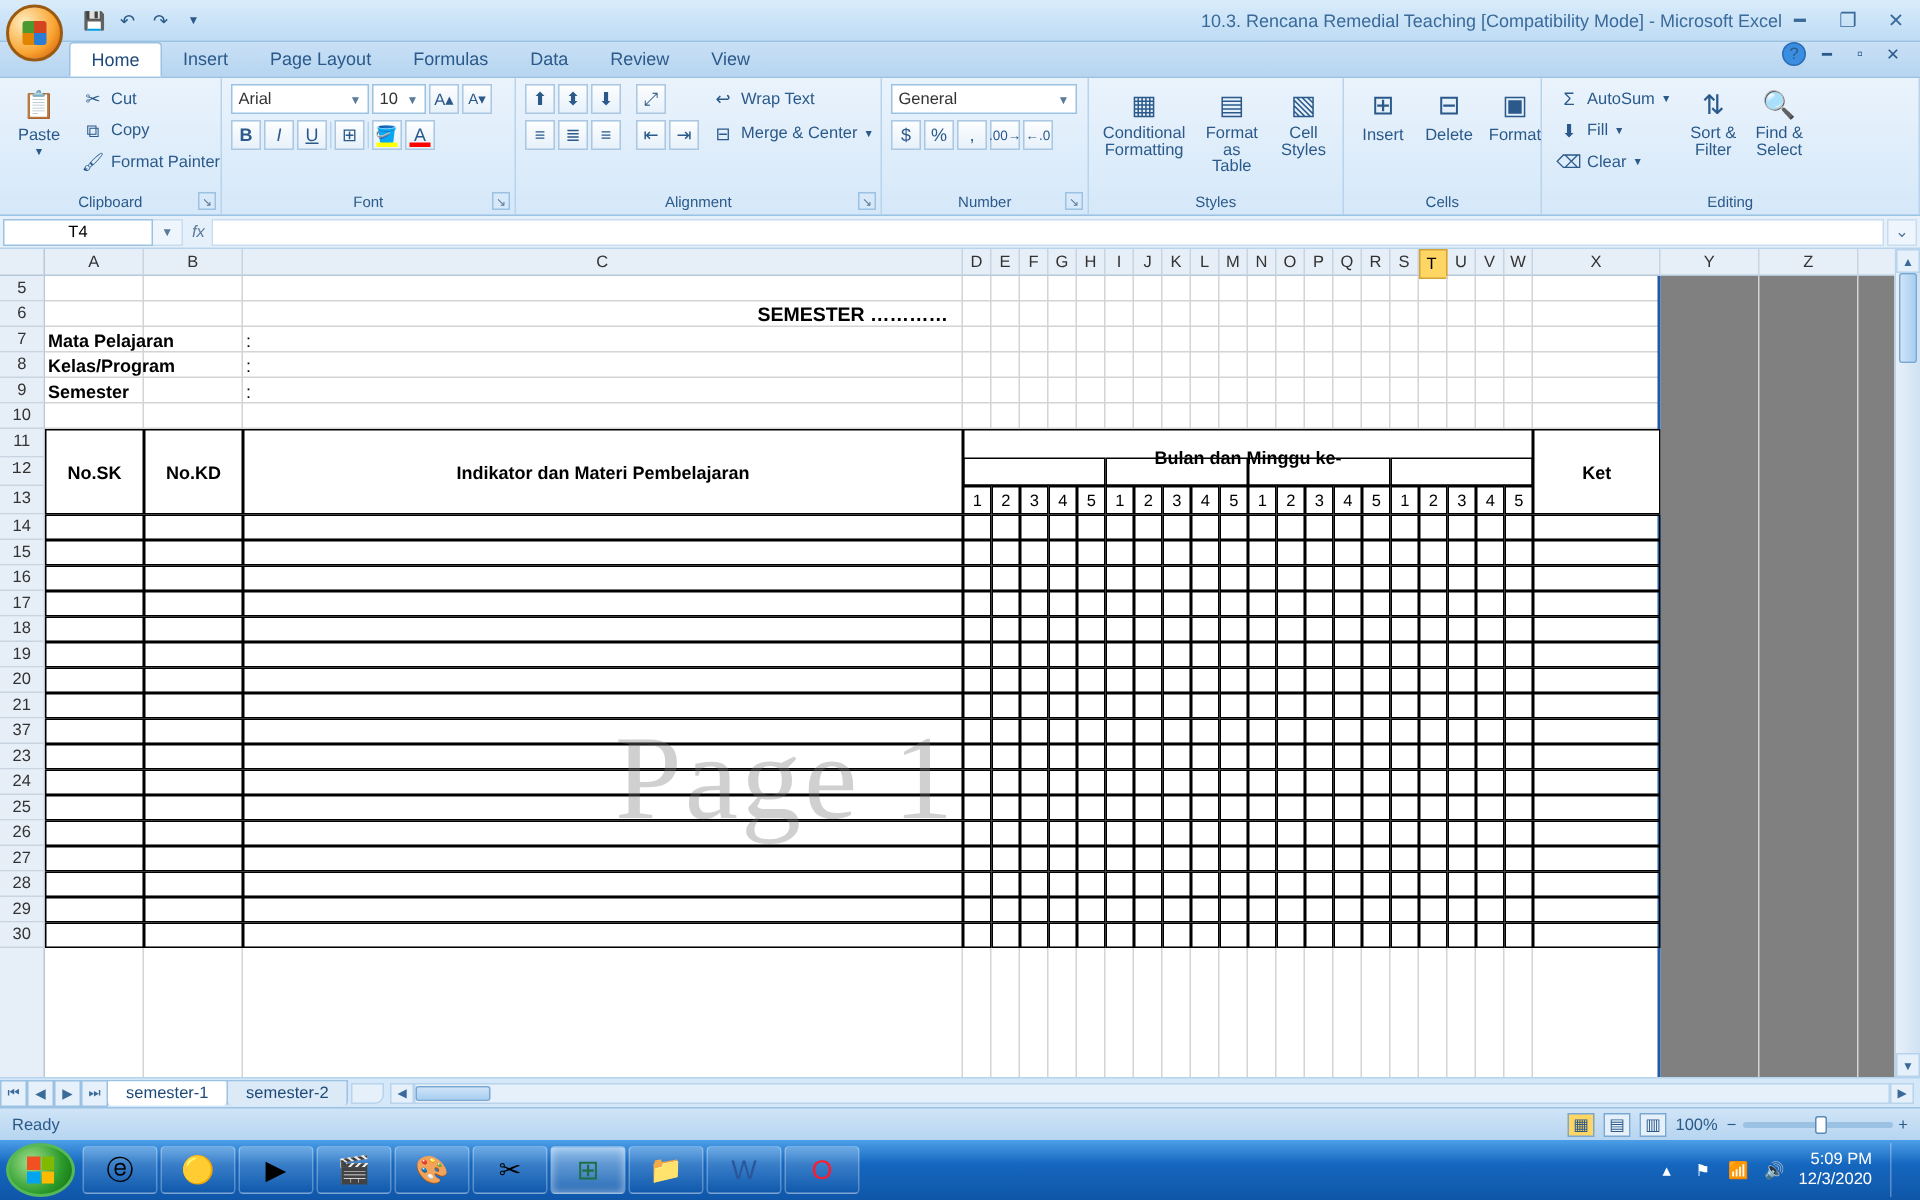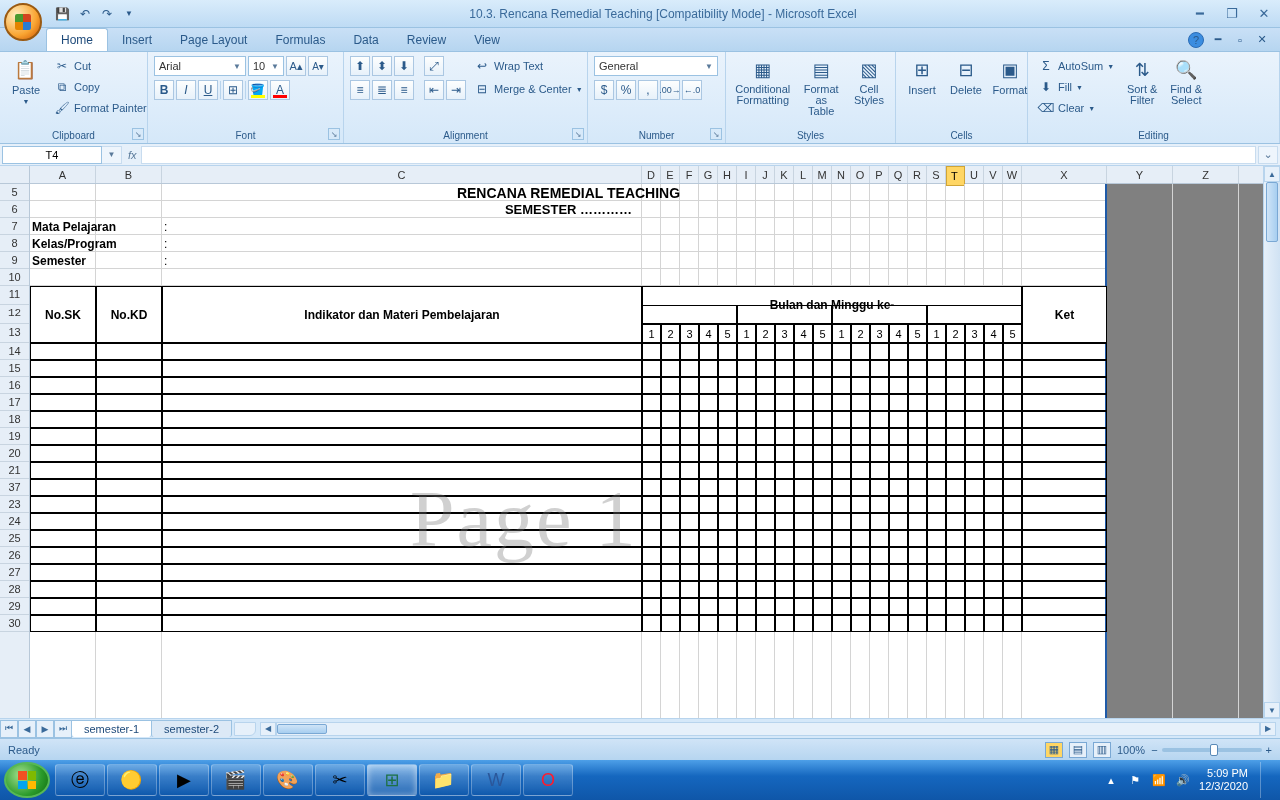--- a/index.html
+++ b/index.html
@@ -4,26 +4,26 @@
 <style>
 * { margin: 0; padding: 0; box-sizing: border-box; font-family: "Segoe UI", Tahoma, sans-serif; }
 body { width: 1280px; height: 800px; overflow: hidden; background: #cfe3f5; display: flex; flex-direction: column; font-size: 11px; }
 
 
 .titlebar { height: 28px; background: linear-gradient(#d9ecfb,#bedbf4); display:flex; align-items:center; padding:0 4px; border-bottom:1px solid #9bc2e2; }
 .office-btn { width:38px; height:38px; background: radial-gradient(circle at 30% 30%, #ffeec0, #f9a431 60%, #c94e00); border-radius:50%; border:2px solid #9a5a12; position:relative; top:8px; margin-right:4px; display:flex; align-items:center; justify-content:center;}
 .office-btn::after{content:"";display:block;width:16px;height:16px;background:conic-gradient(#d4441e 0 25%, #2b7cd3 25% 50%, #e38400 50% 75%, #4a9a2f 75% 100%);border-radius:2px;}
 .qat { display:flex; gap:4px; margin-left:8px; }
 .qat .q { width:18px; height:18px; display:flex; align-items:center; justify-content:center; font-size:12px; color:#2b5a8a; cursor:pointer; }
-.title-text { flex:1; text-align:center; color:#3a6a9a; font-size:12px; }
+.title-text { flex:1; text-align:right; color:#3a6a9a; font-size:12px; }
 .winctl { display:flex; gap:8px; }
 .winctl span { width:24px; height:16px; display:flex; align-items:center; justify-content:center; color:#3a6a9a; font-size:13px; cursor:pointer; }
 
 
-.tabs { height:24px; background: linear-gradient(#c9e0f6,#b6d5f0); display:flex; align-items:center; padding-left:46px; border-bottom:1px solid #9bc2e2;}
+.tabs { height:24px; background: linear-gradient(#c9e0f6,#b6d5f0); display:flex; align-items:flex-start; padding-left:46px; border-bottom:1px solid #9bc2e2;}
 .tab { padding:4px 14px; font-size:12px; color:#2b5a8a; cursor:pointer; }
 .tab.active { background:#fff; border:1px solid #9bc2e2; border-bottom:none; border-radius:3px 3px 0 0; color:#1e4a7a; }
 .help-min { margin-left:auto; display:flex; gap:6px; padding-right:10px; align-items:center;}
 .help-min span{width:16px;height:16px;display:flex;align-items:center;justify-content:center;color:#2b5a8a;border-radius:50%;font-size:11px;}
 .help-icon{background:#3b8de0;color:#fff;border:1px solid #2a6cb5;}
 
 
 .ribbon { height:92px; background:linear-gradient(#eaf3fc,#d5e8f9); display:flex; border-bottom:1px solid #9bc2e2;}
 .group { border-right:1px solid #b8d4ed; padding:4px 6px 2px; display:flex; flex-direction:column; justify-content:space-between; position:relative;}
 .group-title { text-align:center; font-size:10px; color:#2b5a8a; padding:2px 0 0;}
@@ -442,23 +442,20 @@
             <div style="position: absolute; top: 345px; left: 0px; width: 1077px; height: 1px; background: rgb(212, 212, 212);"></div>
             <div style="position: absolute; top: 362px; left: 0px; width: 1077px; height: 1px; background: rgb(212, 212, 212);"></div>
             <div style="position: absolute; top: 379px; left: 0px; width: 1077px; height: 1px; background: rgb(212, 212, 212);"></div>
             <div style="position: absolute; top: 396px; left: 0px; width: 1077px; height: 1px; background: rgb(212, 212, 212);"></div>
             <div style="position: absolute; top: 413px; left: 0px; width: 1077px; height: 1px; background: rgb(212, 212, 212);"></div>
             <div style="position: absolute; top: 430px; left: 0px; width: 1077px; height: 1px; background: rgb(212, 212, 212);"></div>
             <div style="position: absolute; top: 447px; left: 0px; width: 1077px; height: 1px; background: rgb(212, 212, 212);"></div>
           </div>
         <div id="content" style="position:absolute;inset:0;">
             <div style="position: absolute; left: 1075px; top: 0px; bottom: 0px; width: 2px; background: rgb(30, 90, 168);"></div>
-            <div style="position: absolute; left: 0px; top: 0px; width: 1077px; height: 17px; font-family: Arial; font-size: 12px; display: flex; align-items: center; box-sizing: border-box;">
-              <b style="width:100%;text-align:center;font-size:14px;">RENCANA REMEDIAL TEACHING</b>
-            </div>
             <div style="position: absolute; left: 0px; top: 17px; width: 1077px; height: 17px; font-family: Arial; font-size: 12px; display: flex; align-items: center; box-sizing: border-box;">
               <b style="width:100%;text-align:center;font-size:13px;">SEMESTER  …………</b>
             </div>
             <div style="position: absolute; left: 0px; top: 34px; width: 132px; height: 17px; font-family: Arial; font-size: 12px; display: flex; align-items: center; box-sizing: border-box; padding-left: 2px;">
               <b>Mata Pelajaran</b>
             </div>
             <div style="position: absolute; left: 132px; top: 34px; width: 480px; height: 17px; font-family: Arial; font-size: 12px; display: flex; align-items: center; box-sizing: border-box; padding-left: 2px;">:</div>
             <div style="position: absolute; left: 0px; top: 51px; width: 132px; height: 17px; font-family: Arial; font-size: 12px; display: flex; align-items: center; box-sizing: border-box; padding-left: 2px;">
               <b>Kelas/Program</b>
             </div>

